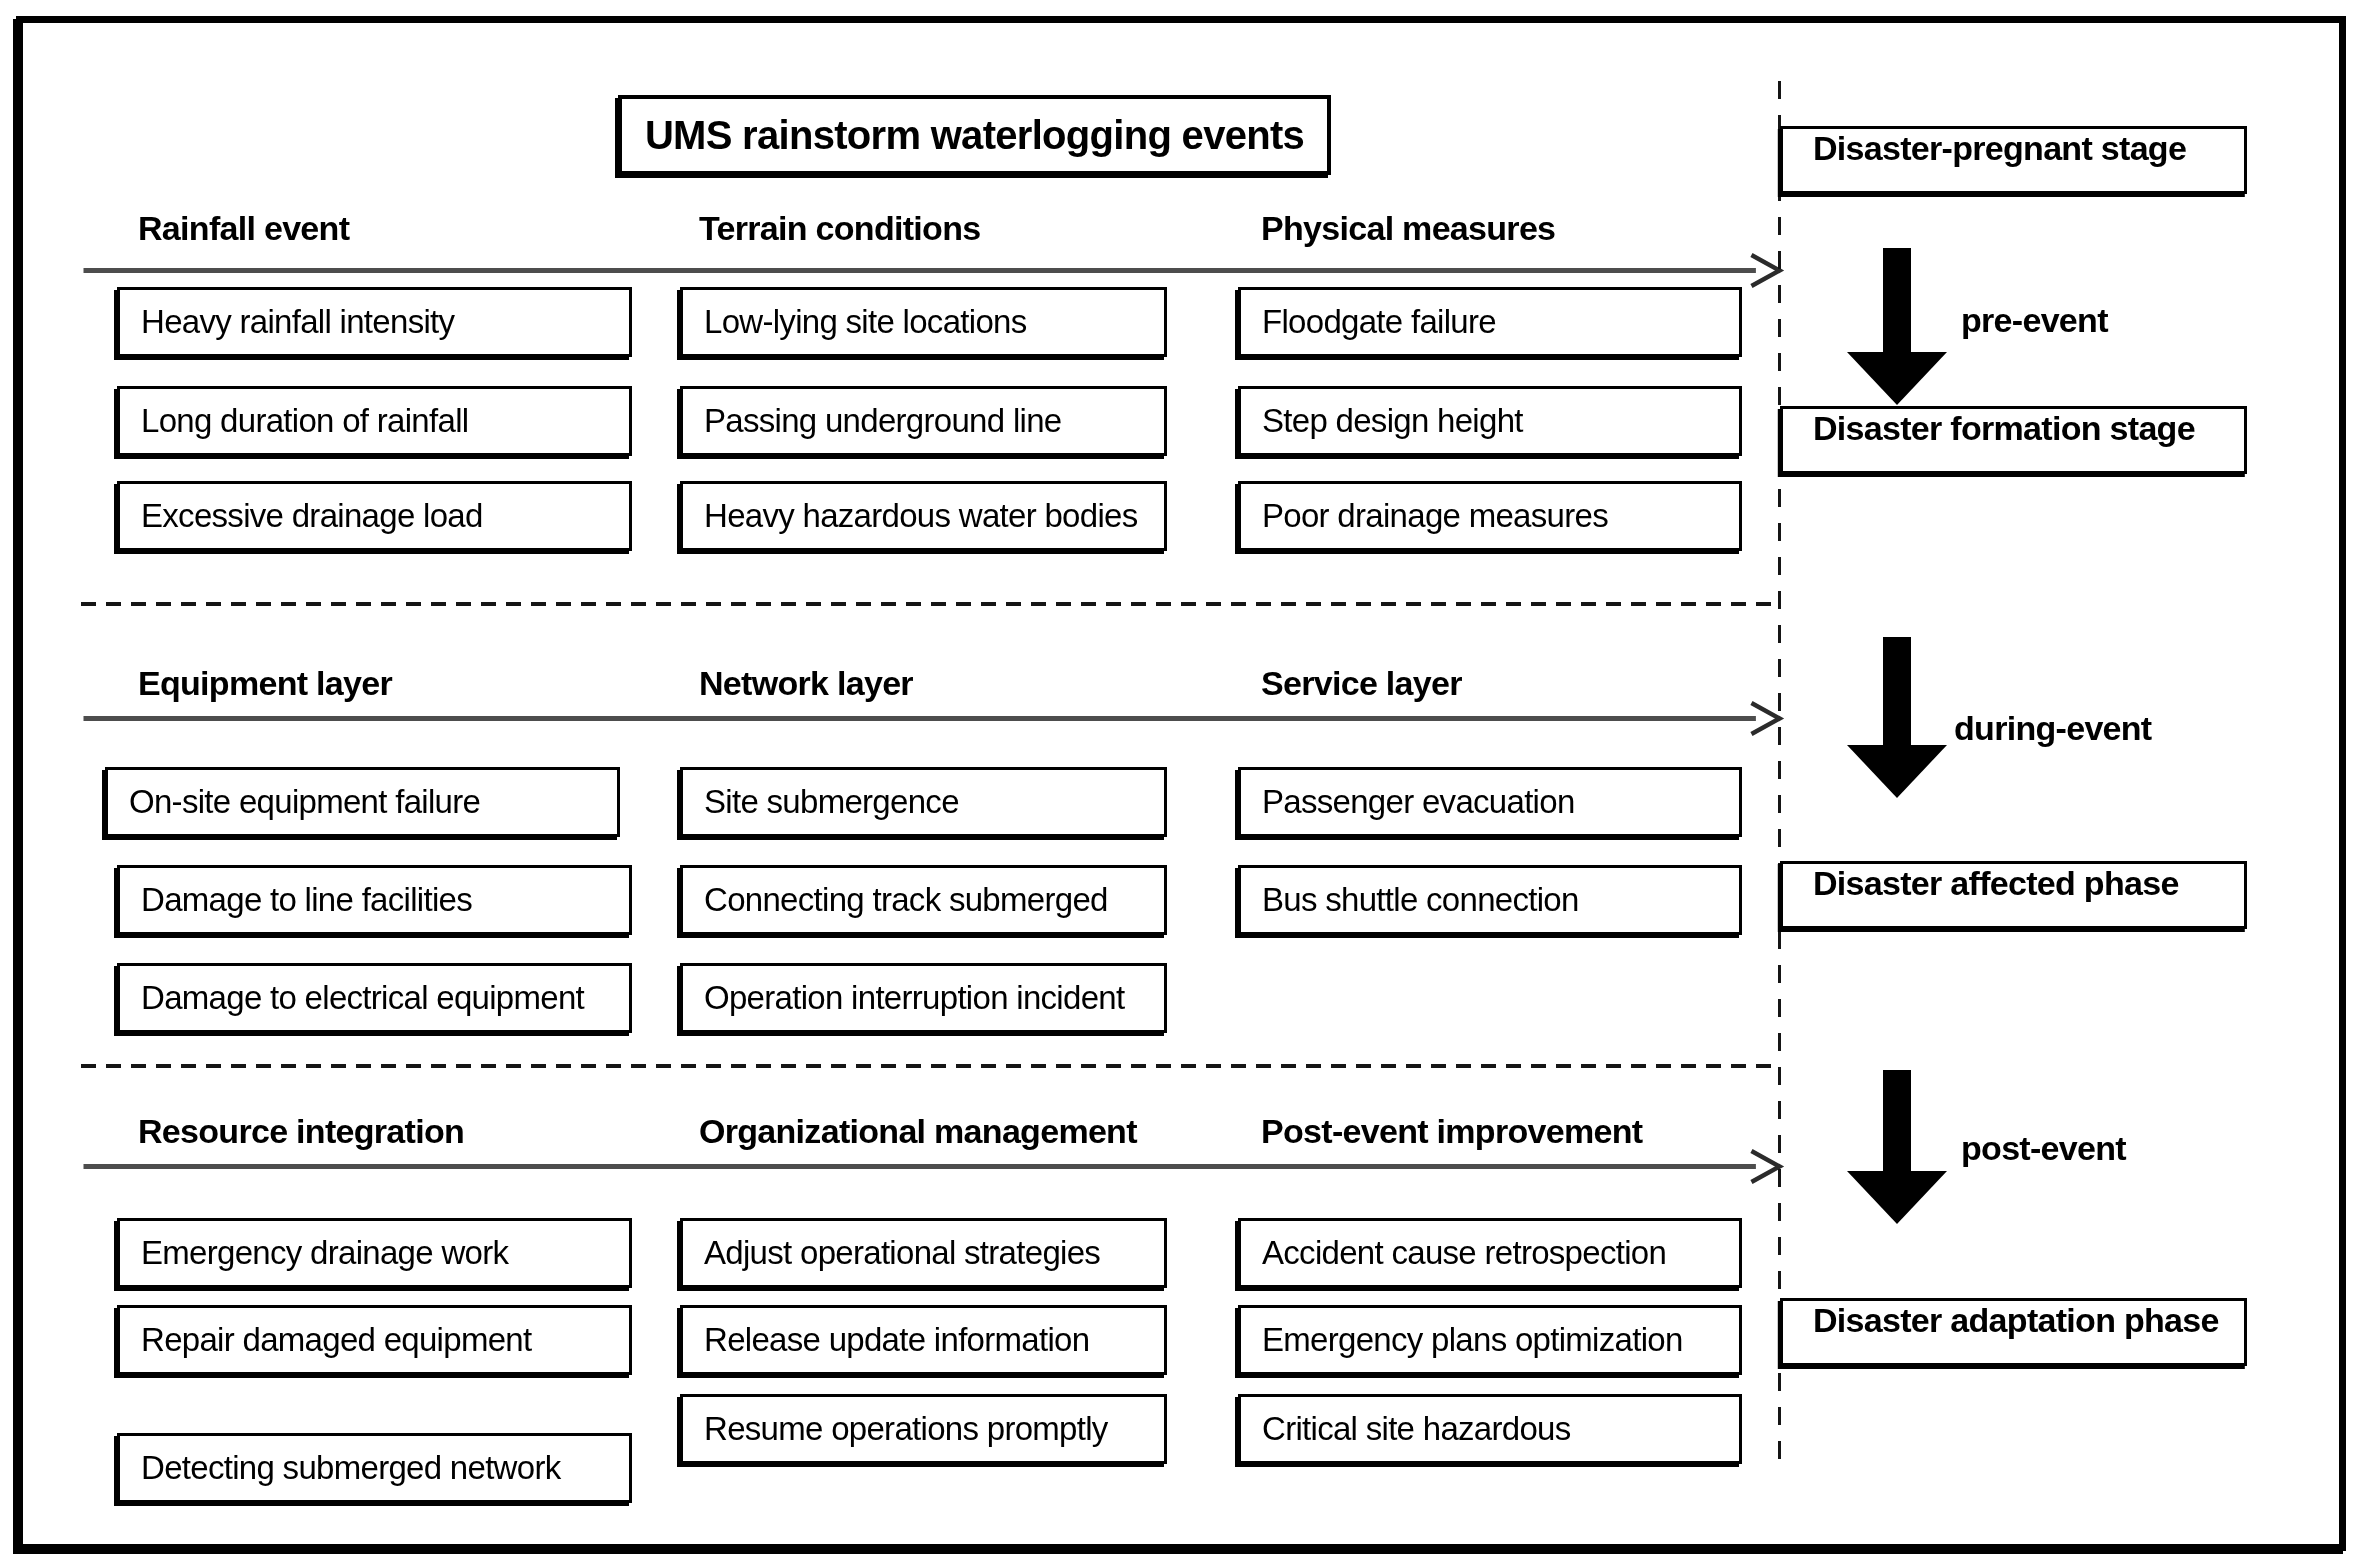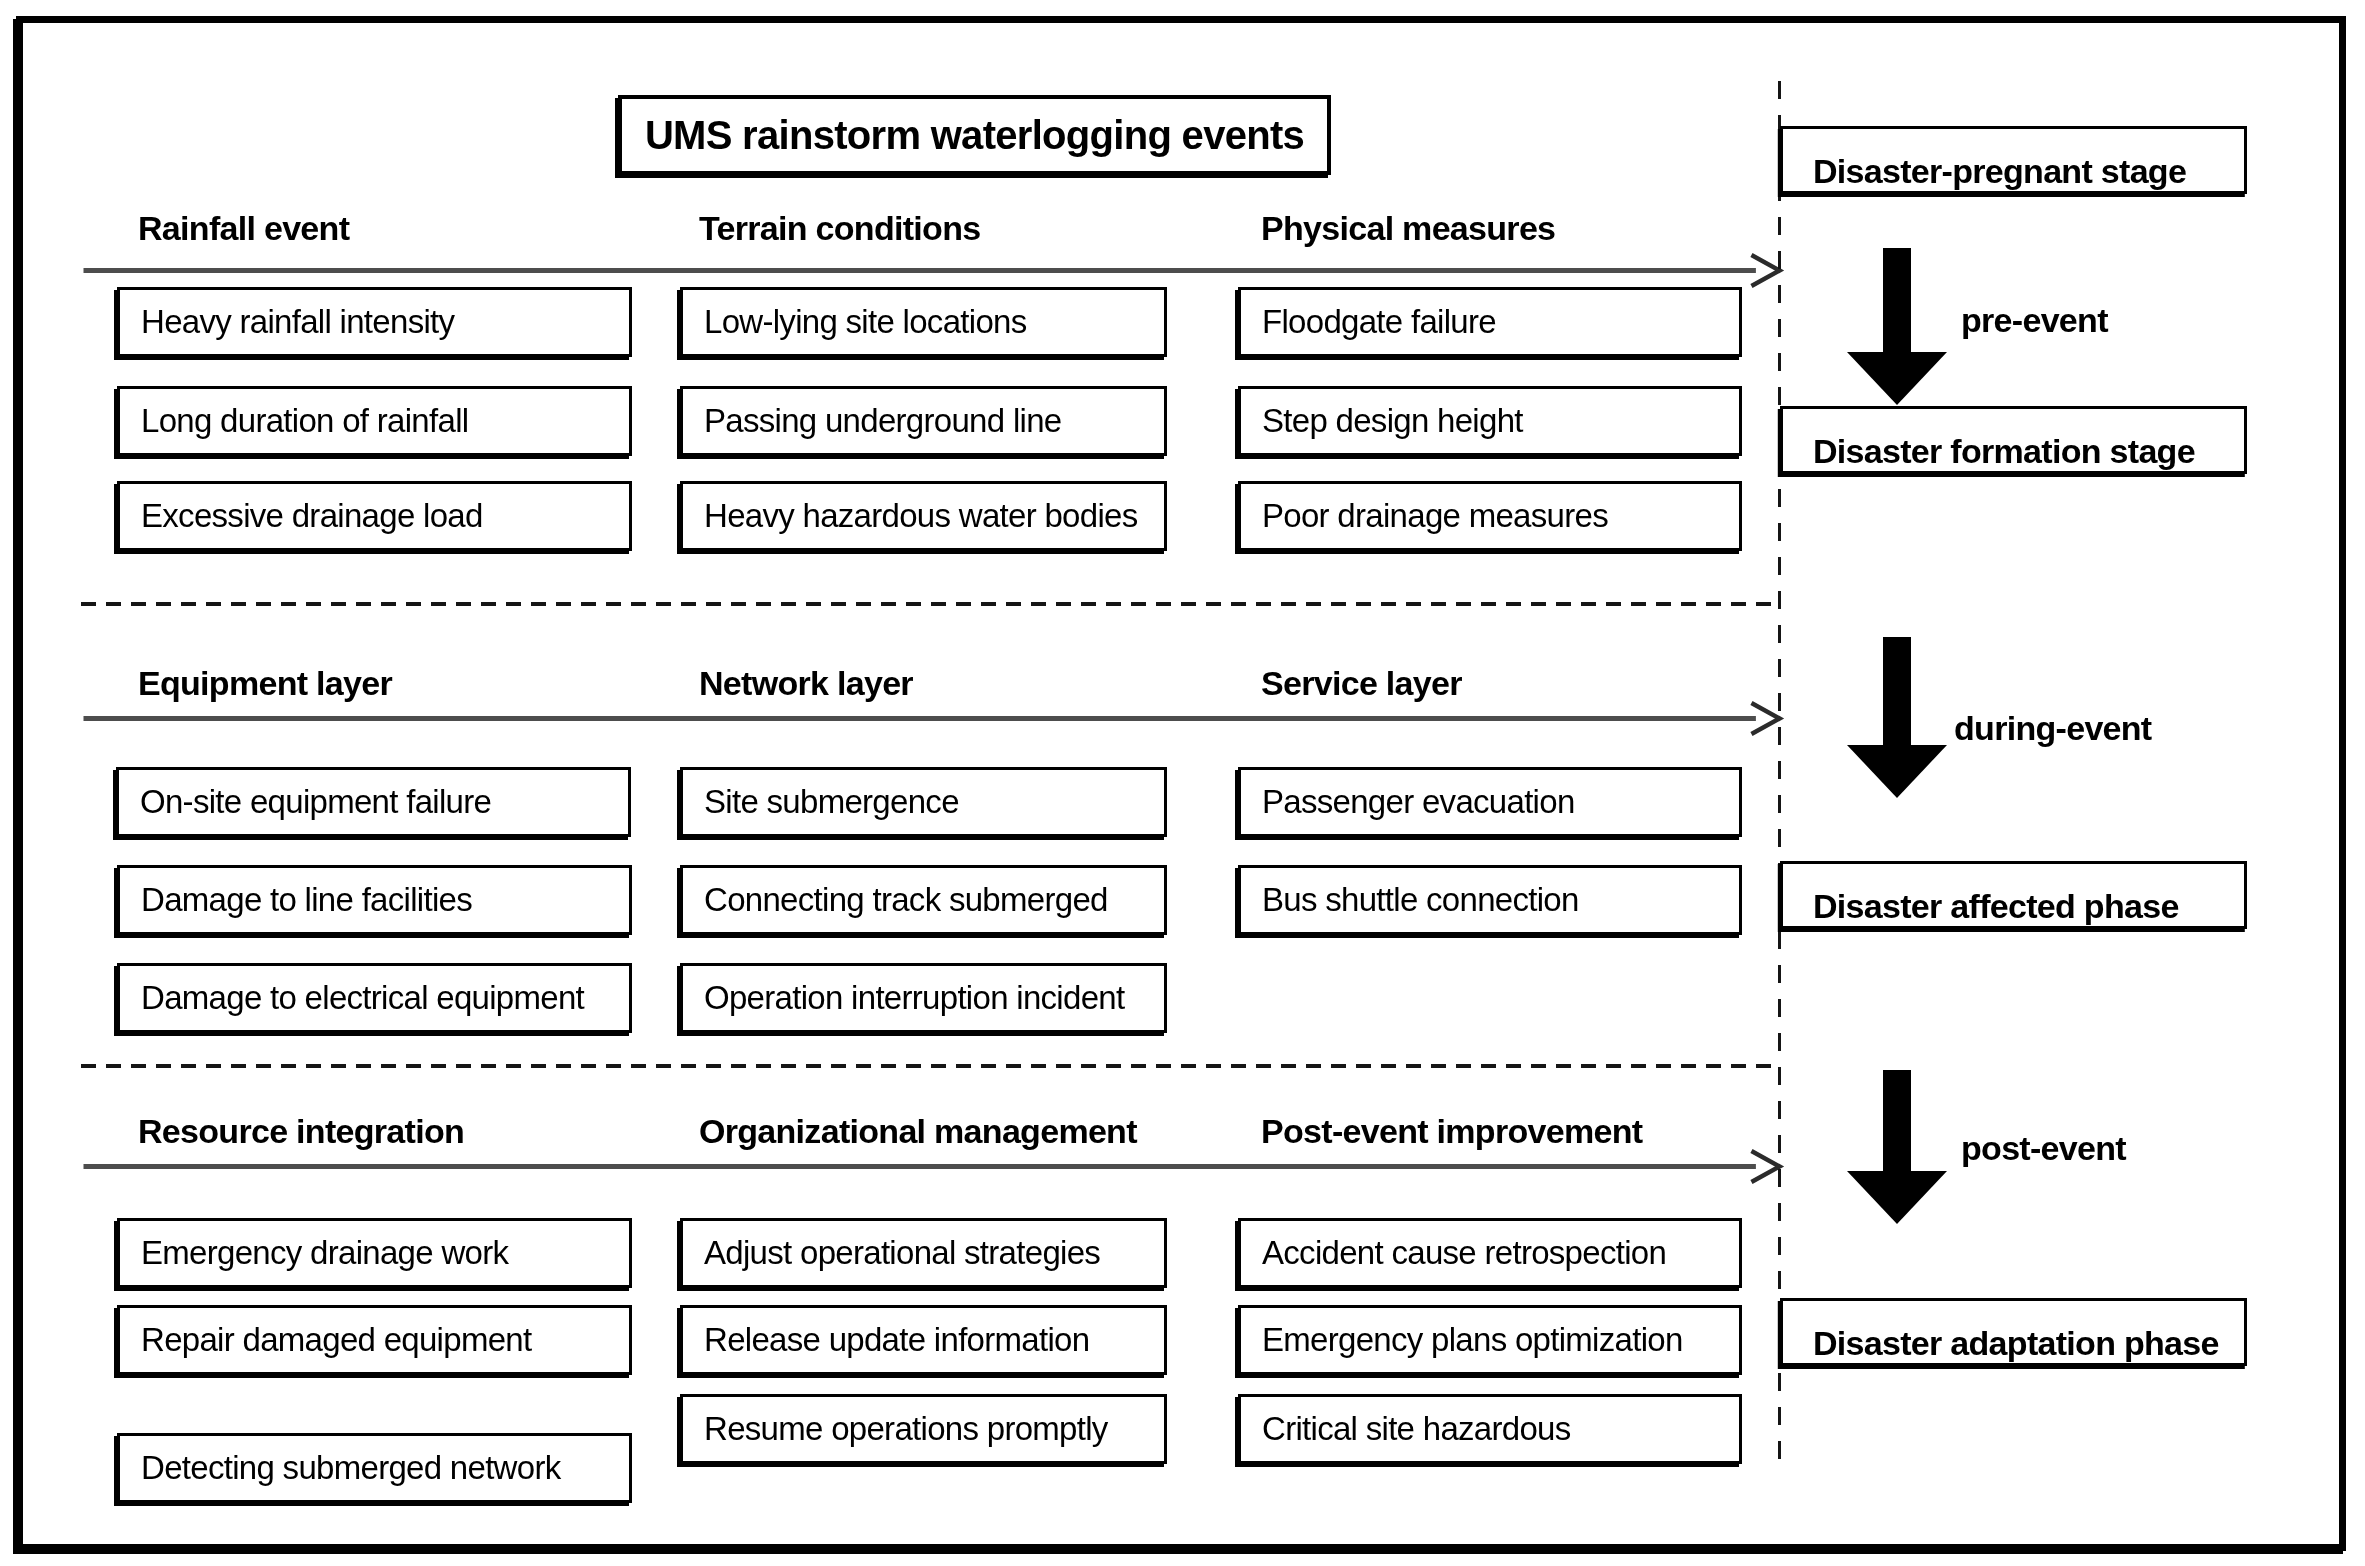--- a/index.html
+++ b/index.html
@@ -89,21 +89,21 @@
   .stage-box {
     position: absolute;
     left: 1780px;
     width: 467px;
     height: 68px;
     box-sizing: border-box;
     border: 3px solid #000;
     box-shadow: -2.2px 3px 0 #000;
     background: #fff;
     display: flex;
-    align-items: flex-end;
+    align-items: flex-start;
     padding-left: 30px;
     font-weight: bold;
     font-size: 34px;
     letter-spacing: -0.7px;
     white-space: nowrap;
   }
   .varrow {
     position: absolute;
   }
   .varrow .shaft {
@@ -184,21 +184,21 @@
 
   <div class="col-hdr" style="left:138px; top:664px">Equipment layer</div>
   <div class="col-hdr" style="left:699px; top:664px">Network layer</div>
   <div class="col-hdr" style="left:1261px; top:664px">Service layer</div>
 
   <svg class="flow-arrow" style="top:700px" width="1703" height="37" viewBox="0 0 2300 50">
     <line x1="0" y1="25" x2="2260" y2="25" stroke="#4d4d4d" stroke-width="7"></line>
     <polyline points="2254,4 2292,25 2254,46" fill="none" stroke="#2b2b2b" stroke-width="6"></polyline>
   </svg>
 
-  <div class="ibox" style="left:116px; top:767px; width:515px">
+  <div class="ibox" style="left:105px; top:767px; width:515px">
       <span>On-site equipment failure</span>
     </div>
   <div class="ibox" style="left:117px; top:865px; width:515px">
       <span>Damage to line facilities</span>
     </div>
   <div class="ibox" style="left:117px; top:963px; width:515px">
       <span>Damage to electrical equipment</span>
     </div>
 
   <div class="ibox" style="left:680px; top:767px; width:487px">

